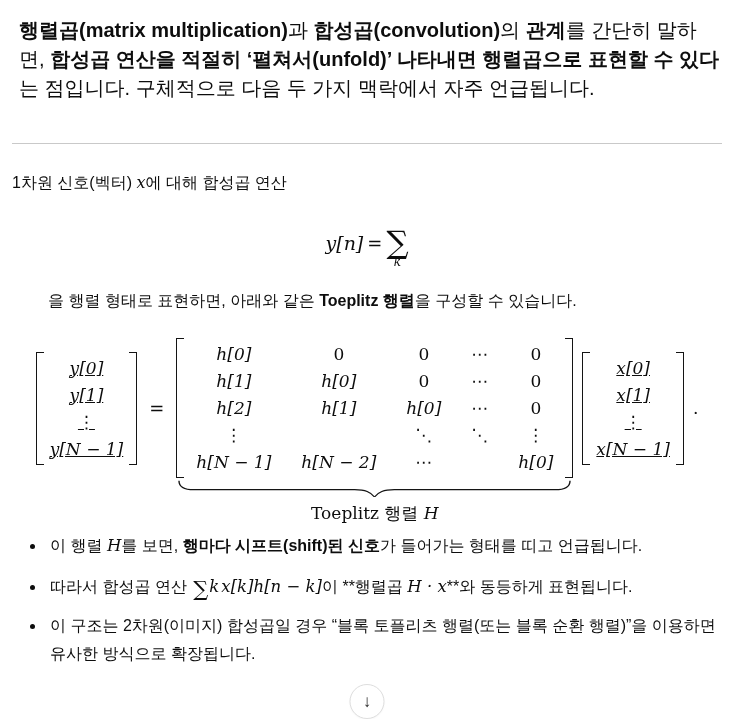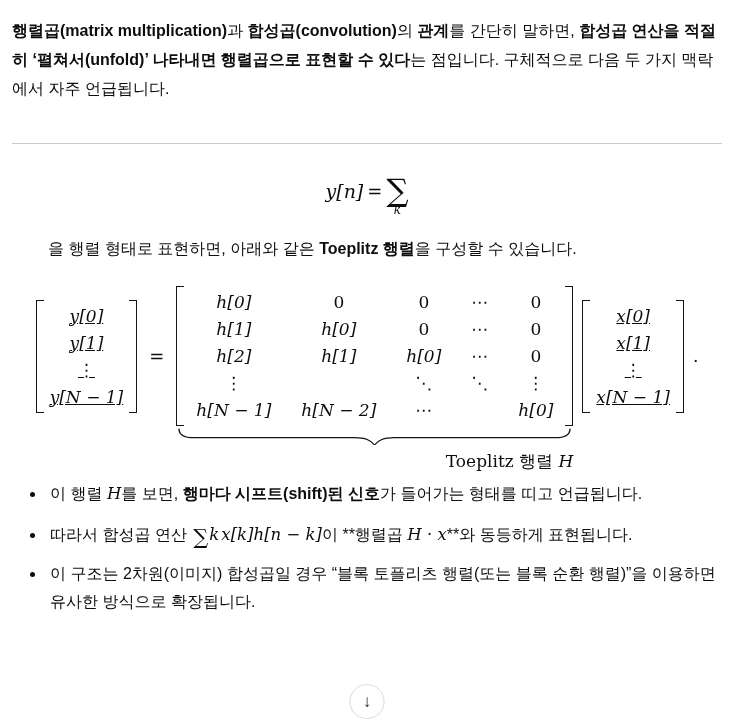--- a/index.html
+++ b/index.html
@@ -3,21 +3,21 @@
 <meta charset="utf-8">
 <style>
   html,body{margin:0;padding:0;}
   body{
     width:734px;height:719px;overflow:hidden;background:#ffffff;
     font-family:"Liberation Sans","DejaVu Sans",sans-serif;
     color:#0d0d0d;font-size:16px;position:relative;
   }
   .content{padding:0 12px;}
   .b{font-weight:700;}
-  .intro{margin:16px 0 0 0;line-height:29px;font-size:16px;}
+  .intro{margin:16px 0 0 7px;line-height:29px;font-size:20px;}
   .divider{border:none;border-top:1.5px solid #c9c9c9;margin:40px 0 0 0;}
   .section-heading{margin:40px 0 0 0;font-size:24px;line-height:32px;font-weight:800;letter-spacing:-0.2px;}
   .p-line{margin:26px 0 0 0;line-height:26px;}
   .math{font-family:"DejaVu Serif","Liberation Serif",serif;font-style:italic;}
   .upright{font-style:normal;}
   
   .formula{margin:18px 0 0 0;display:flex;justify-content:center;align-items:center;height:58px;}
   .formula .lhs,.formula .rhs{font-size:19px;}
   .formula .eq{font-size:18px;font-style:normal;margin:0 4px;}
   .bigsum{display:inline-flex;flex-direction:column;align-items:center;margin-top:10px;}
@@ -29,21 +29,21 @@
   .vb{width:7px;}
   .vb-l{border-left:1.6px solid #141414;border-top:1.6px solid #141414;border-bottom:1.6px solid #141414;}
   .vb-r{border-right:1.6px solid #141414;border-top:1.6px solid #141414;border-bottom:1.6px solid #141414;}
   .vec-cells{display:flex;flex-direction:column;justify-content:center;align-items:center;row-gap:3px;padding:4px 6px;text-decoration:underline;}
   .vec-cells .math{font-size:17px;line-height:24px;white-space:nowrap;}
   .meq{font-size:18px;font-style:normal;margin:0 3px;}
   .matwrap{position:relative;}
   .mat-cells{display:grid;grid-template-columns:repeat(5,auto);column-gap:30px;row-gap:3px;padding:4px 12px;align-items:center;justify-items:center;}
   .mat-cells .math{font-size:17px;line-height:24px;white-space:nowrap;}
   .brace{position:absolute;left:0;bottom:-19px;width:100%;height:18px;}
-  .brace-label{position:absolute;left:0;bottom:-47px;width:100%;text-align:right;
+  .brace-label{position:absolute;left:0;bottom:-47px;width:100%;text-align:center;
     font-family:"DejaVu Serif","Liberation Serif",serif;font-size:17px;white-space:nowrap;}
   .period{font-family:"DejaVu Serif",serif;font-size:17px;}
   
   .bullets{margin:54px 0 0 0;padding:0 0 0 34px;list-style:disc;}
   .bullets li{line-height:28px;margin:0 0 11px 0;padding-left:4px;}
   .bullets .math{font-size:16.5px;}
   .inlinesum{display:inline-flex;align-items:flex-end;vertical-align:-4px;margin:0 2px;}
   .isigma{font-family:"DejaVu Serif","Liberation Serif",serif;font-size:21px;line-height:20px;}
   .isub{font-size:11px;transform:translateY(2px);margin-left:1px;}
   
@@ -55,20 +55,21 @@
 </head>
 <body>
 
 <div class="content">
 
   <p class="intro"><span class="b">행렬곱(matrix multiplication)</span><span>과 </span><span class="b">합성곱(convolution)</span><span>의 </span><span class="b">관계</span><span>를 간단히 말하면, </span><span class="b">합성곱 연산을 적절히 ‘펼쳐서(unfold)’ 나타내면 행렬곱으로 표현할 수 있다</span><span>는 점입니다. 구체적으로 다음 두 가지 맥락에서 자주 언급됩니다.</span></p>
 
   <hr class="divider">
 
 
+  <p class="p-line"><span>1차원 신호(벡터) </span><span class="math">x</span><span>에 대해 합성곱 연산</span></p>
 
   <div class="formula">
     <span class="math lhs">y[n]</span>
     <span class="math eq">=</span>
     <span class="bigsum">
       <span class="sigma">∑</span>
       <span class="sub math">k</span>
     </span>
   </div>
 

